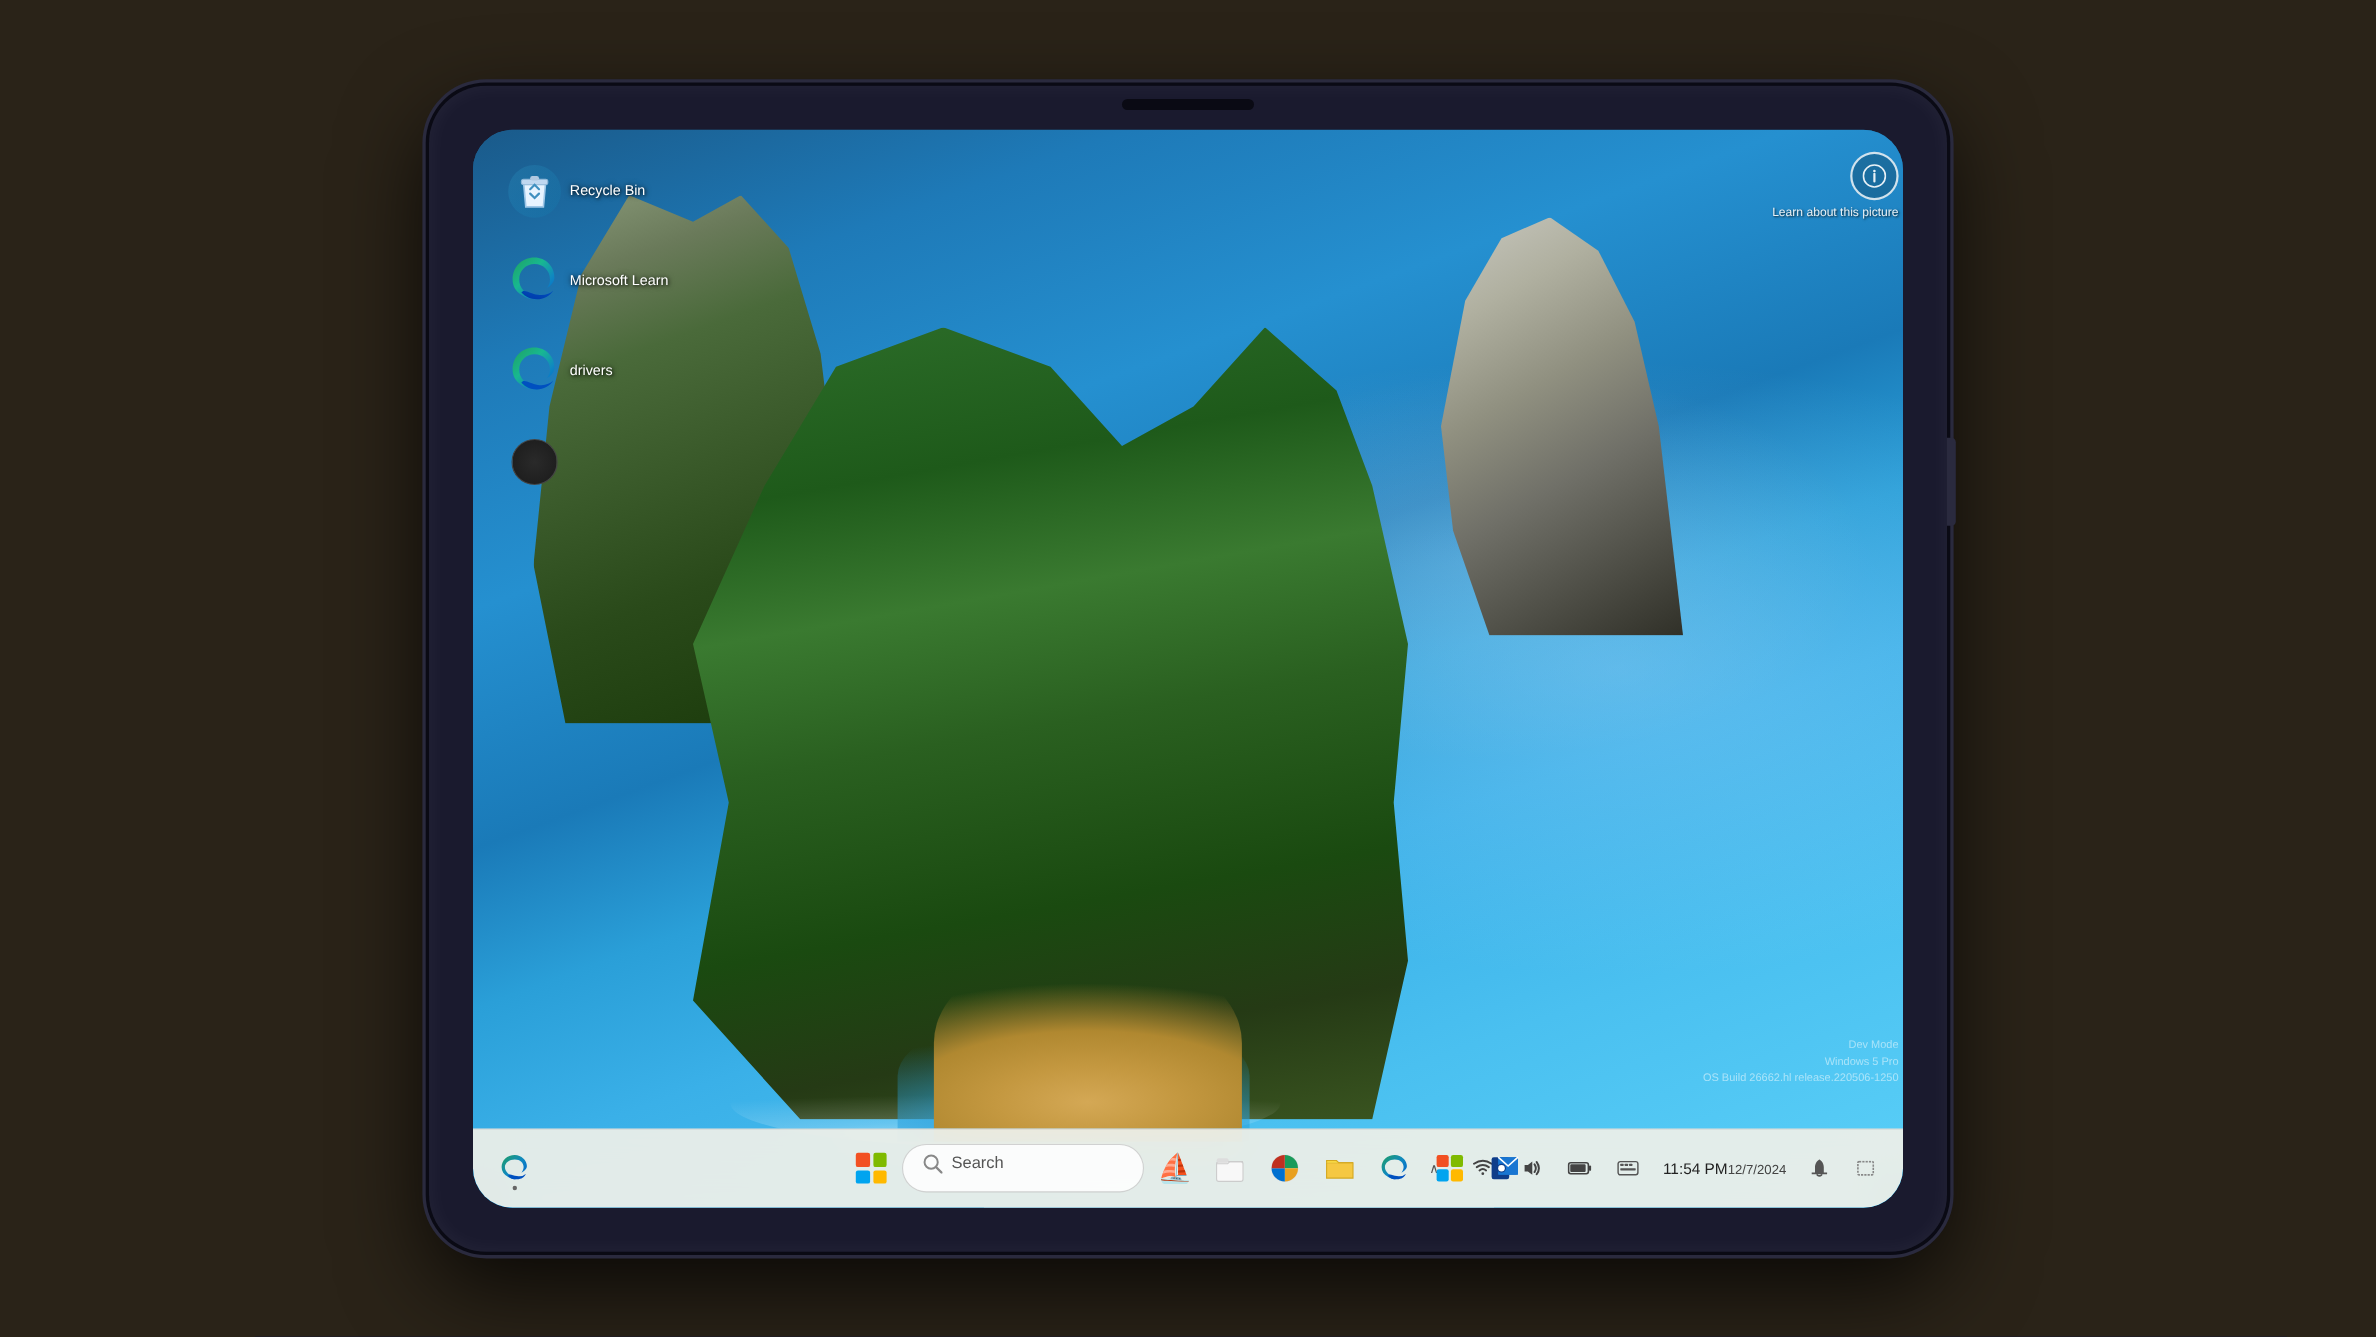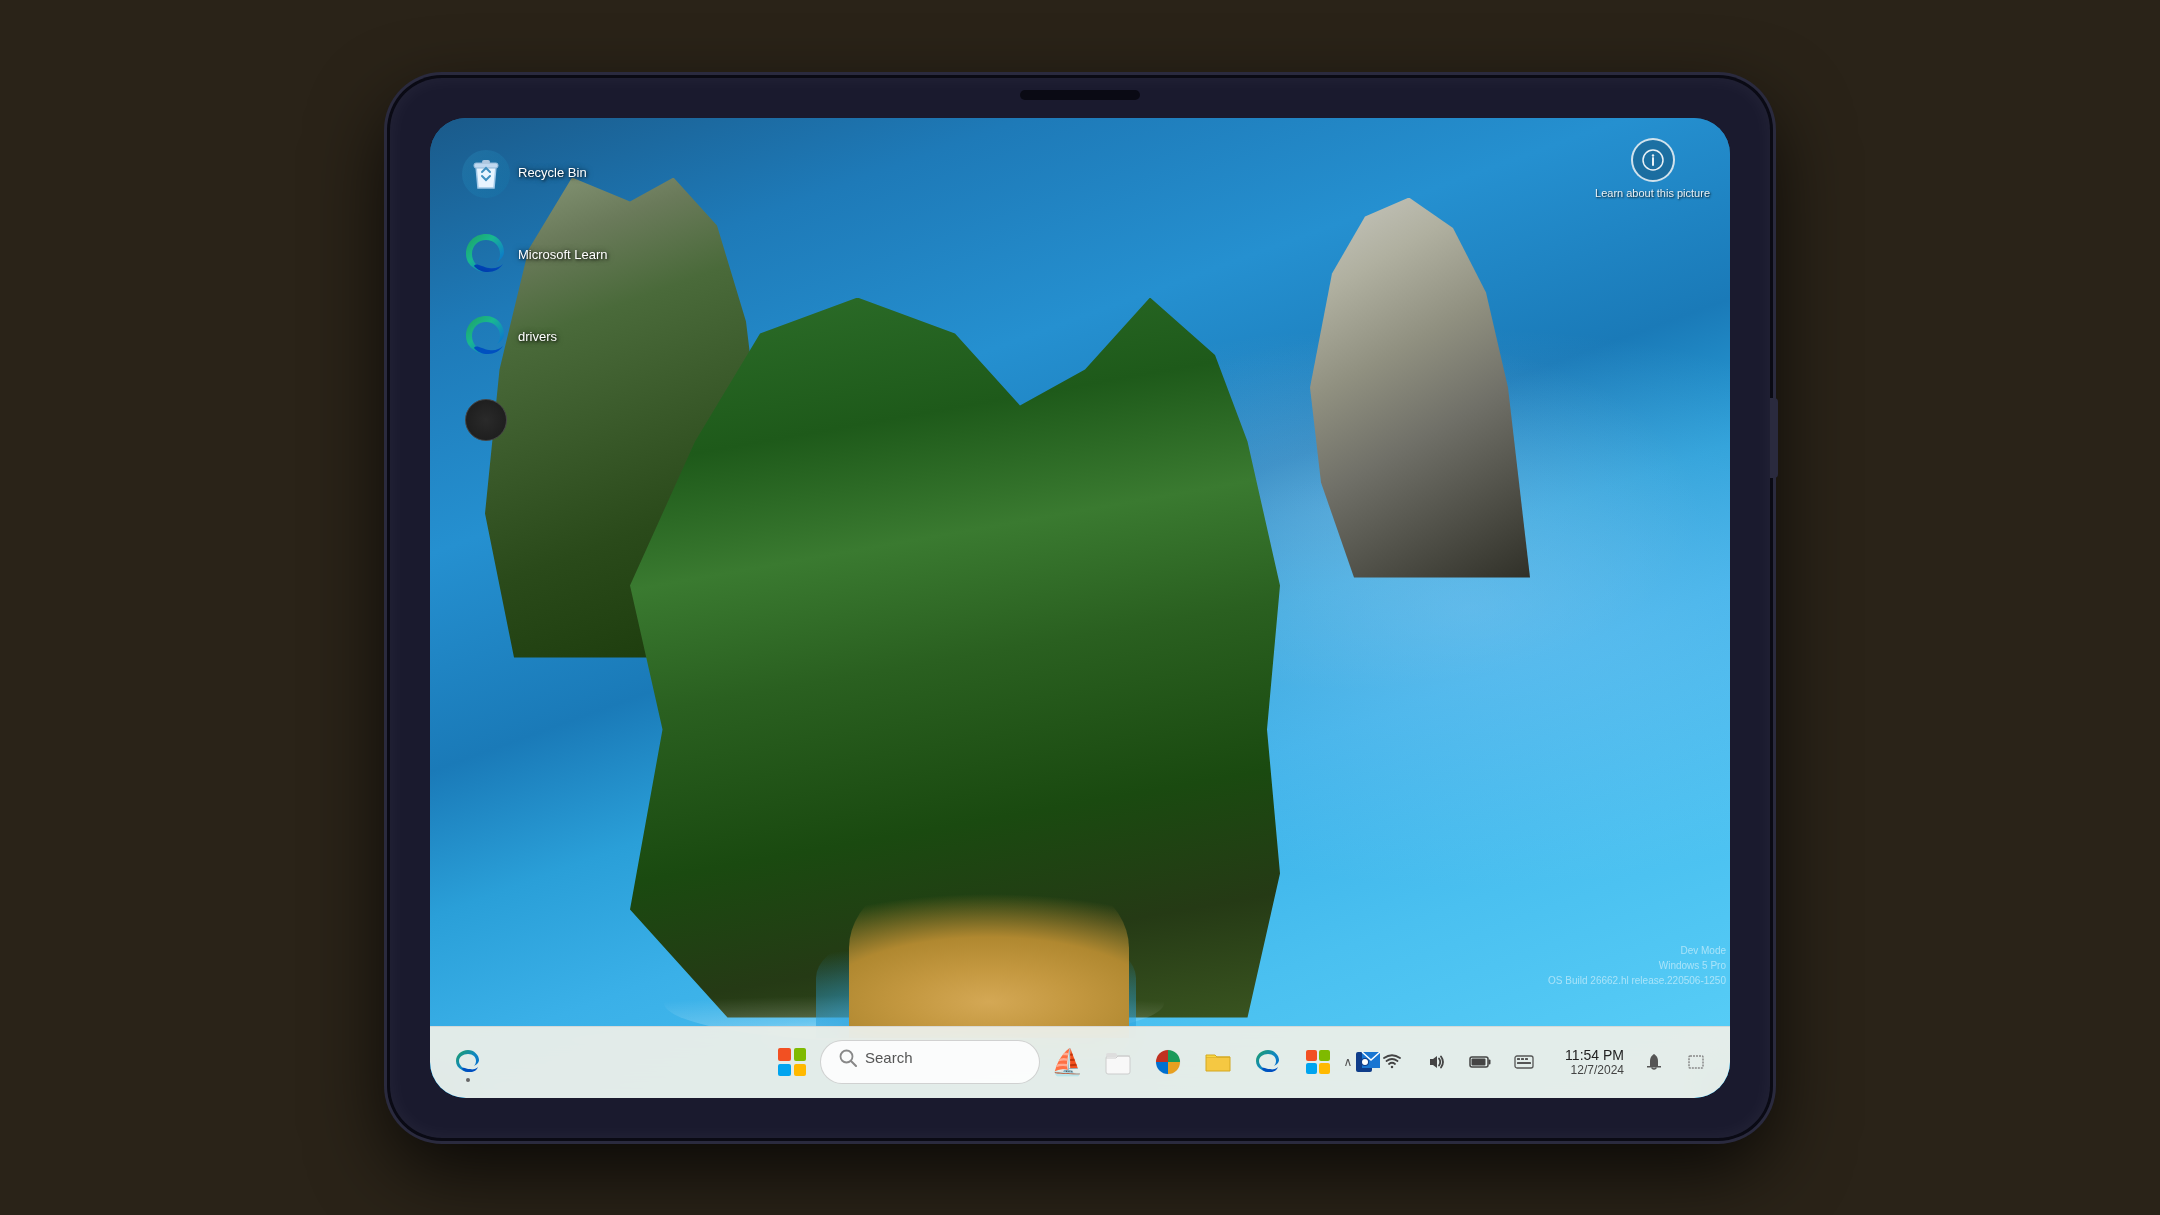--- a/index.html
+++ b/index.html
@@ -203,24 +203,24 @@
       height: 42px;
       background: radial-gradient(circle, #2a2a2a 0%, #1a1a1a 100%);
       border-radius: 50%;
       border: 1px solid #444;
     }
 
     
     .top-right-info {
       position: absolute;
       top: 20px;
-      right: 20px;
+      right: 4px;
       display: flex;
       flex-direction: column;
-      align-items: center;
+      align-items: flex-end;
       gap: 4px;
     }
 
     .info-circle {
       width: 44px;
       height: 44px;
       border-radius: 50%;
       border: 2px solid rgba(255,255,255,0.8);
       display: flex;
       align-items: center;
@@ -361,21 +361,21 @@
       display: flex;
       align-items: center;
       justify-content: center;
       border-radius: 6px;
       cursor: pointer;
       font-size: 16px;
     }
 
     .clock-area {
       display: flex;
-      flex-direction: column;
+      flex-direction: row;
       align-items: flex-end;
       cursor: pointer;
       padding: 4px 6px;
       border-radius: 6px;
       min-width: 80px;
     }
 
     .clock-time {
       font-size: 14px;
       color: #222;

